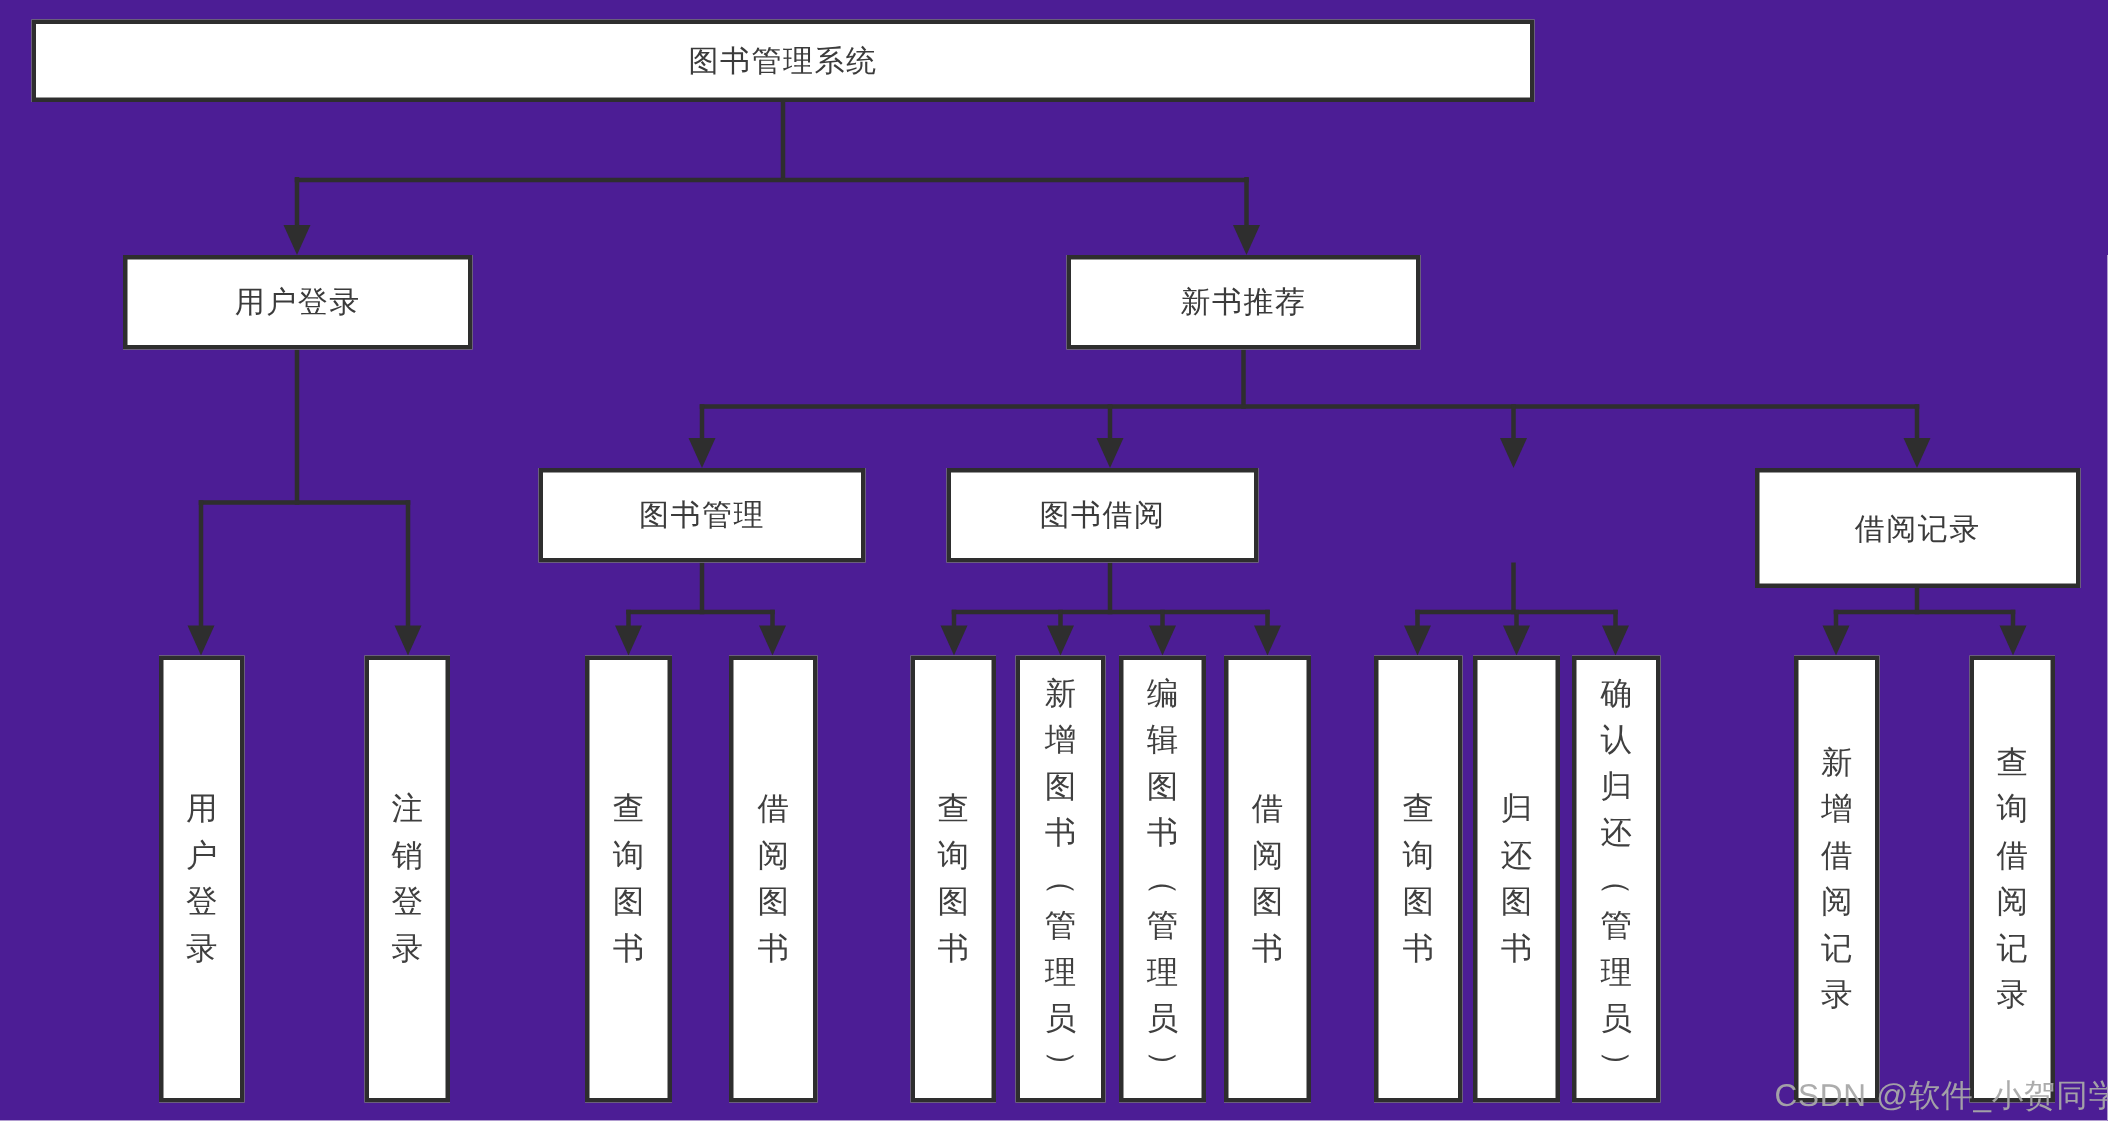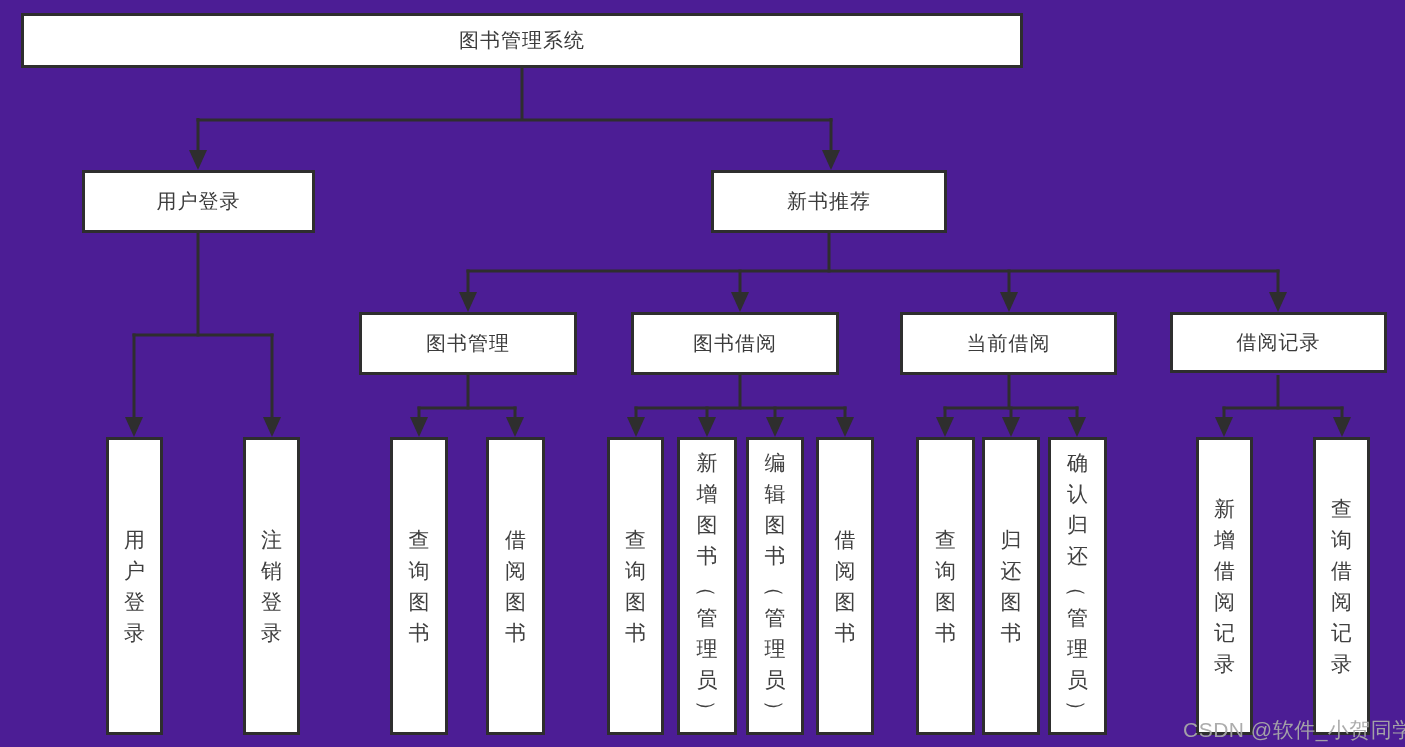--- a/index.html
+++ b/index.html
@@ -109,24 +109,21 @@
   <div class="node h" style="left:711px;top:170px;width:236px;height:63px">
     <span>新书推荐</span>
   </div>
 
   <div class="node h" style="left:359px;top:312px;width:218px;height:63px">
     <span>图书管理</span>
   </div>
   <div class="node h" style="left:631px;top:312px;width:208px;height:63px">
     <span>图书借阅</span>
   </div>
-  <div class="node h" style="left:900px;top:312px;width:217px;height:63px">
-    <span>当前借阅</span>
-  </div>
-  <div class="node h" style="left:1170px;top:312px;width:217px;height:61px">
+  <div class="node h" style="left:1170px;top:312px;width:217px;height:80px">
     <span>借阅记录</span>
   </div>
 
   <div class="node v" style="left:106px;top:437px;width:57px;height:298px">
     <span class="vtext">
         <span class="vchar">用</span>
         <span class="vchar">户</span>
         <span class="vchar">登</span>
         <span class="vchar">录</span>
       </span>

